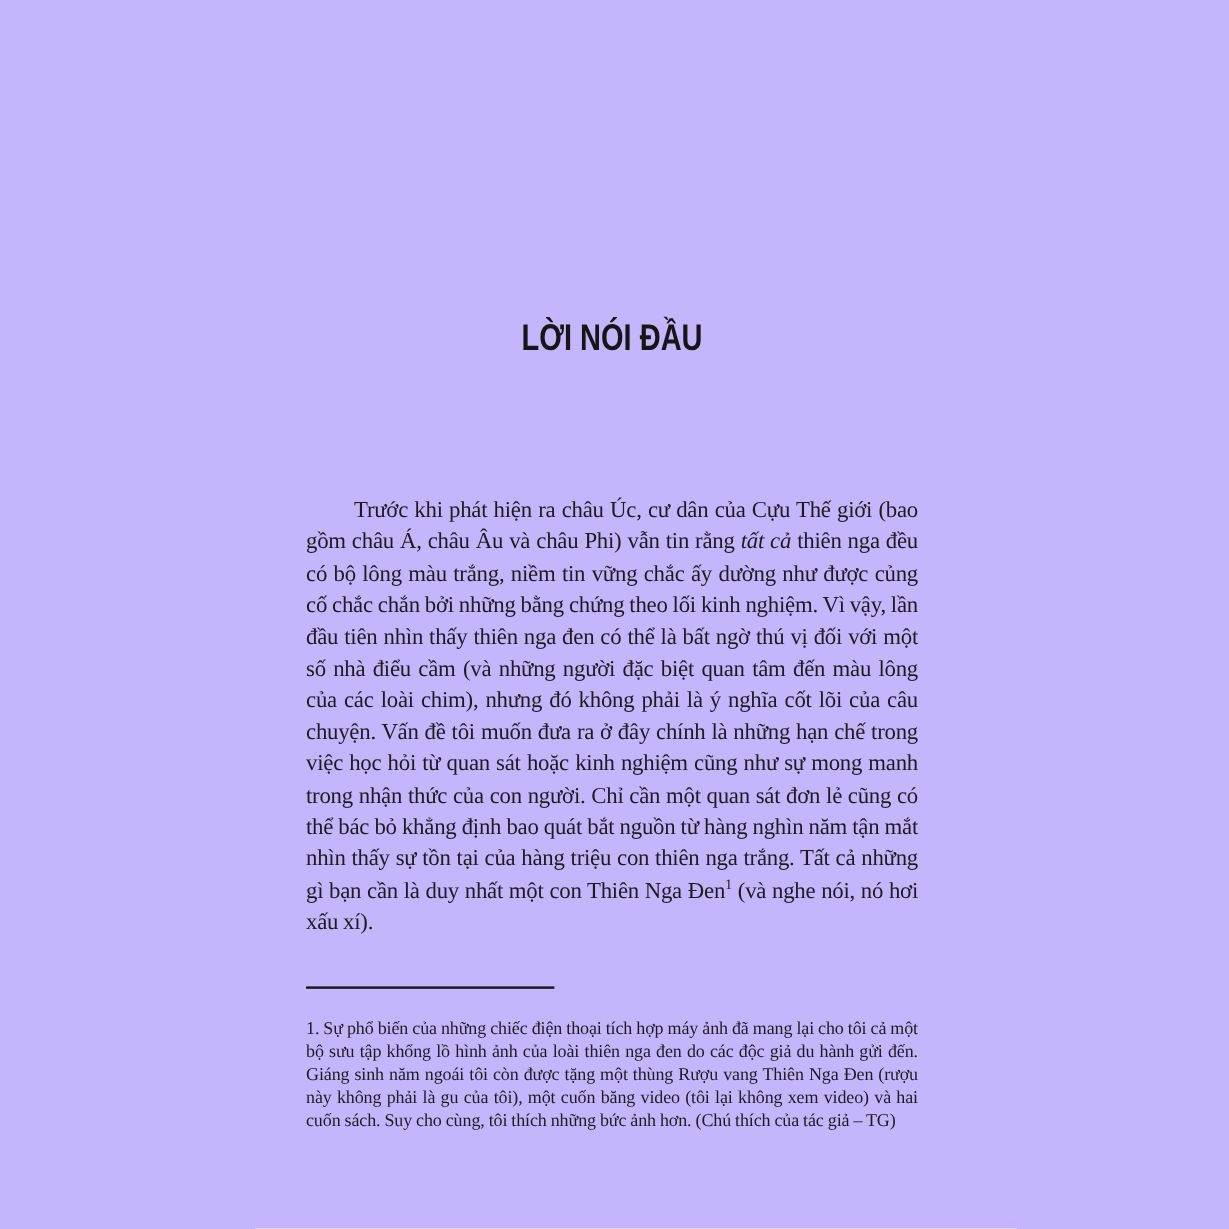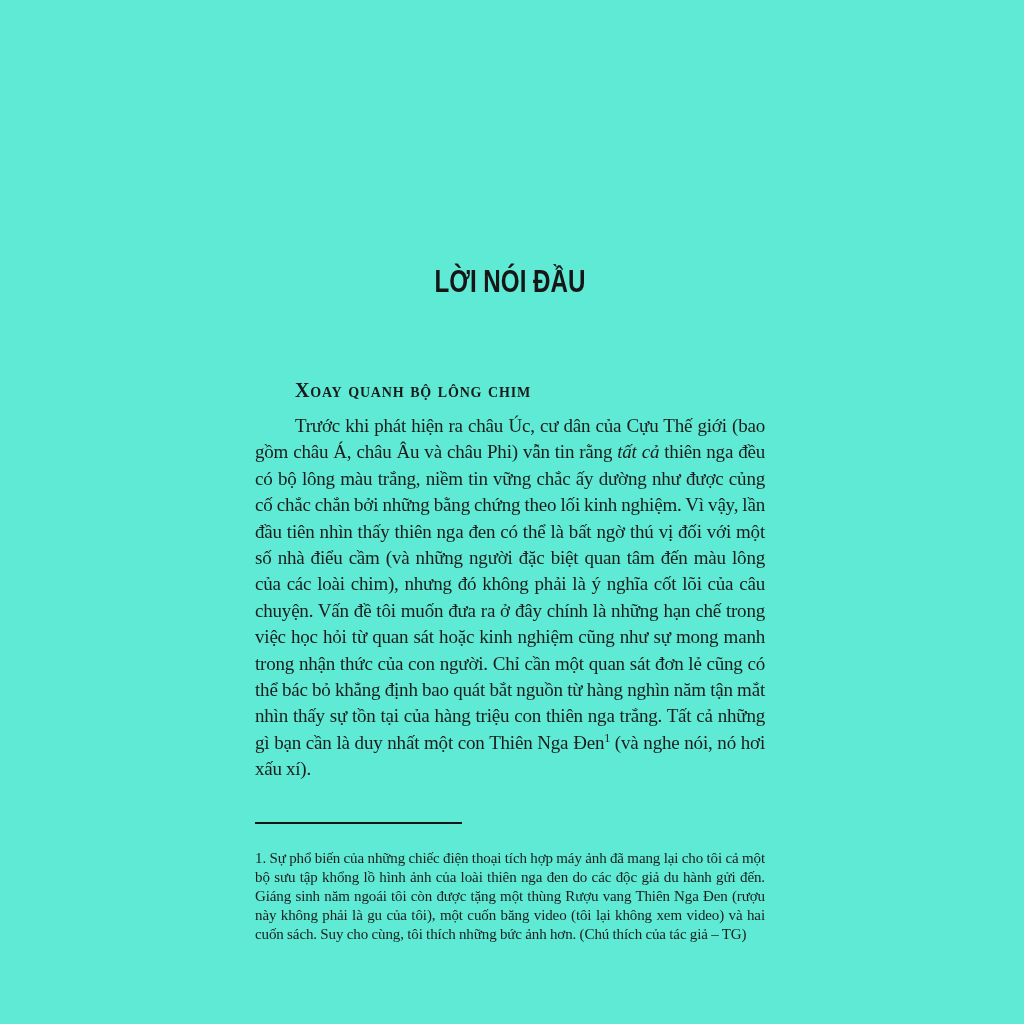--- a/index.html
+++ b/index.html
@@ -4,21 +4,21 @@
 <style>
   html, body {
     margin: 0;
     padding: 0;
     background: #ffffff;
   }
   .page {
     position: relative;
     width: 1024px;
     height: 1024px;
-    background: #5eead4;
+    background: #c4b5fd;
     overflow: hidden;
     font-family: "Liberation Serif", "DejaVu Serif", serif;
     color: #1c1c1c;
   }
   .chapter-title {
     position: absolute;
     left: 255px;
     top: 242px;
     width: 510px;
     text-align: center;
@@ -85,21 +85,20 @@
     color: #1c1c1c;
   }
 </style>
 </head>
 <body>
 
 <div class="page">
 
   <h1 class="chapter-title">LỜI NÓI ĐẦU</h1>
 
-  <h2 class="section-heading">Xoay quanh bộ lông chim</h2>
 
   <p class="body-paragraph"><span>Trước khi phát hiện ra châu Úc, cư dân của Cựu Thế giới (bao gồm châu Á, châu Âu và châu Phi) vẫn tin rằng </span><span class="italic-phrase">tất cả</span><span> thiên nga đều có bộ lông màu trắng, niềm tin vững chắc ấy dường như được củng cố chắc chắn bởi những bằng chứng theo lối kinh nghiệm. Vì vậy, lần đầu tiên nhìn thấy thiên nga đen có thể là bất ngờ thú vị đối với một số nhà điểu cầm (và những người đặc biệt quan tâm đến màu lông của các loài chim), nhưng đó không phải là ý nghĩa cốt lõi của câu chuyện. Vấn đề tôi muốn đưa ra ở đây chính là những hạn chế trong việc học hỏi từ quan sát hoặc kinh nghiệm cũng như sự mong manh trong nhận thức của con người. Chỉ cần một quan sát đơn lẻ cũng có thể bác bỏ khẳng định bao quát bắt nguồn từ hàng nghìn năm tận mắt nhìn thấy sự tồn tại của hàng triệu con thiên nga trắng. Tất cả những gì bạn cần là duy nhất một con Thiên Nga Đen</span><sup class="fn-ref">1</sup><span> (và nghe nói, nó hơi xấu xí).</span></p>
 
   <div class="footnote-rule"></div>
 
   <p class="footnote"><span>1.</span><span> Sự phổ biến của những chiếc điện thoại tích hợp máy ảnh đã mang lại cho tôi cả một bộ sưu tập khổng lồ hình ảnh của loài thiên nga đen do các độc giả du hành gửi đến. Giáng sinh năm ngoái tôi còn được tặng một thùng Rượu vang Thiên Nga Đen (rượu này không phải là gu của tôi), một cuốn băng video (tôi lại không xem video) và hai cuốn sách. Suy cho cùng, tôi thích những bức ảnh hơn. (Chú thích của tác giả – TG)</span></p>
 
 </div>
 
 </body></html>

